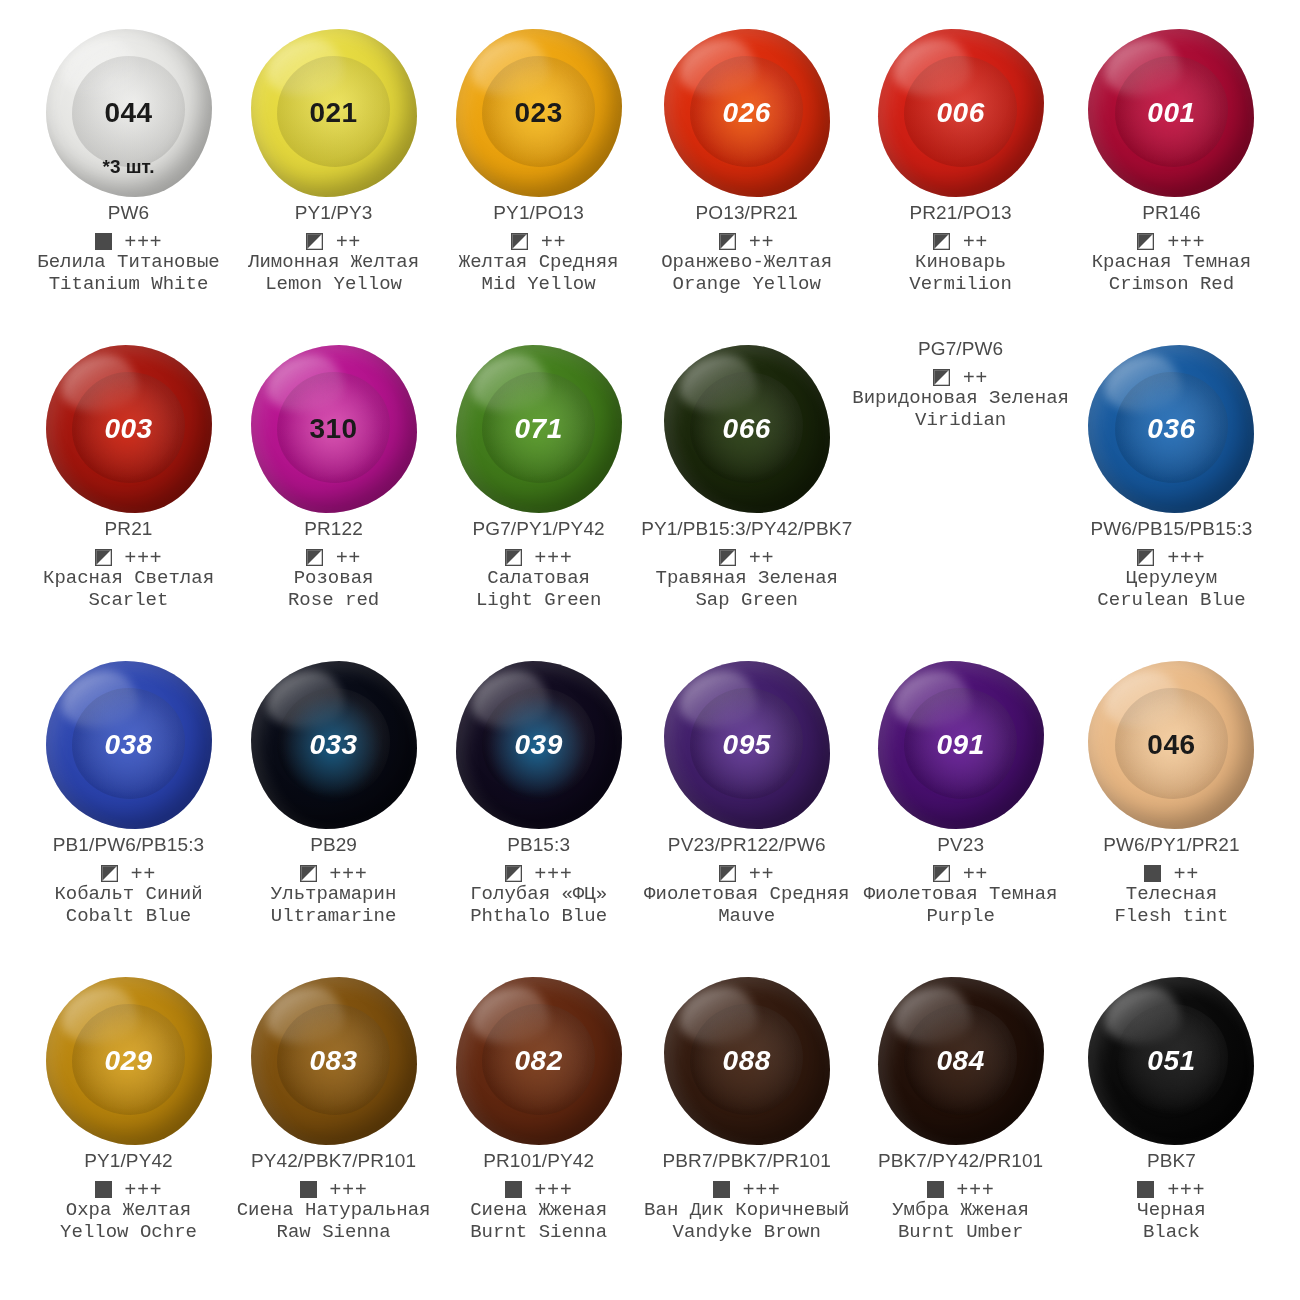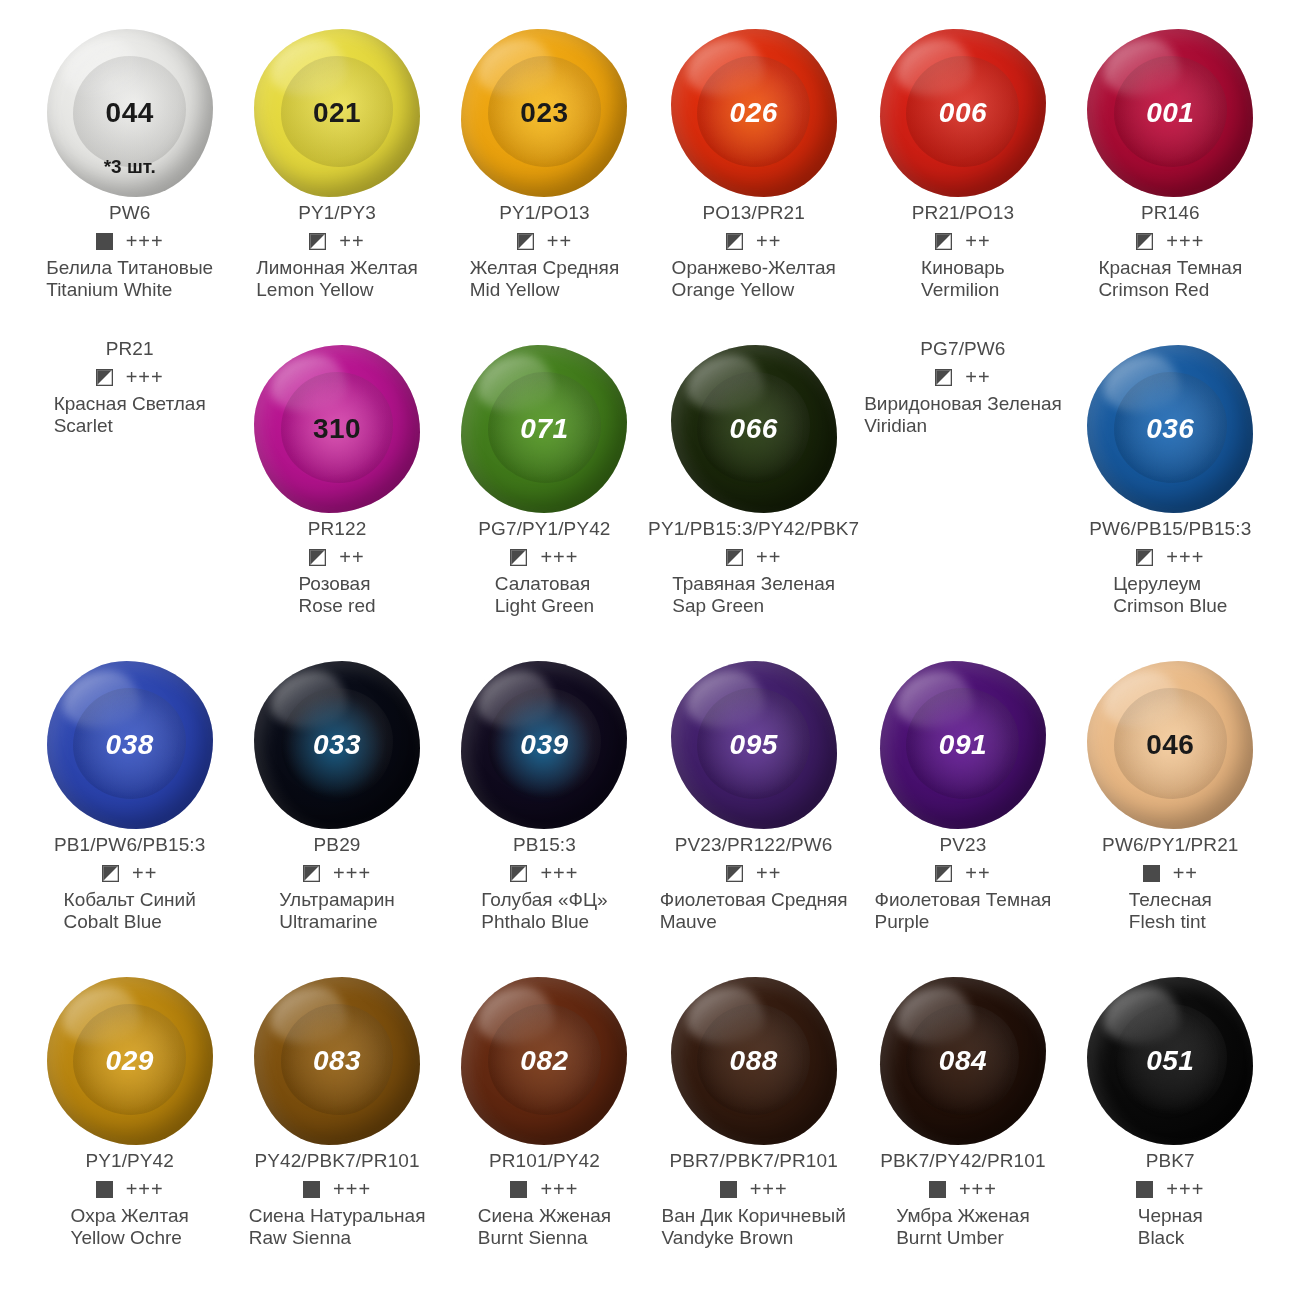--- a/index.html
+++ b/index.html
@@ -144,23 +144,23 @@
     display: block;
   }
   .lightfast {
     font-size: 20px;
     color: #4a4a4a;
     line-height: 1;
     letter-spacing: 1px;
   }
 
   .name-block {
-    margin-top: 6px;
-    text-align: left;
+    text-align: center;
     line-height: 1.17;
+    font-family: Liberation Mono, monospace;
   }
   .name-ru, .name-en {
     font-size: 19px;
     color: #4a4a4a;
     white-space: nowrap;
   }
 </style>
 </head>
 <body>
 
@@ -282,20 +282,25 @@
           </svg>
         </span>
         <span class="lightfast">+++</span>
       </div>
       <div class="name-block">
         <div class="name-ru">Красная Темная</div>
         <div class="name-en">Crimson Red</div>
       </div>
     </div>
     <div class="swatch-cell">
+      <div class="blob-wrap">
+        <div class="blob v1" style="background: radial-gradient(ellipse at 38% 32%, #b51b12, #8e1008 78%); box-shadow: inset -10px -12px 22px rgba(0,0,0,0.28), inset 8px 8px 18px rgba(255,255,255,0.14);"></div>
+        <div class="blob-core" style="background: radial-gradient(ellipse at 50% 50%, #d92a14 0%, rgba(0,0,0,0) 68%); opacity:0.75;"></div>
+        <div class="blob-number light">003</div>
+      </div>
       <div class="pigment-code">PR21</div>
       <div class="rating-row">
         <span>
           <svg class="opacity-icon" viewBox="0 0 17 17" xmlns="http://www.w3.org/2000/svg">
             <rect x="0.5" y="0.5" width="16" height="16" fill="#ffffff" stroke="#4a4a4a" stroke-width="1.6"></rect>
             <path d="M1.3 1.3 H15.7 L1.3 15.7 Z" fill="#4a4a4a"></path>
           </svg>
         </span>
         <span class="lightfast">+++</span>
       </div>
@@ -394,21 +399,21 @@
         <span>
           <svg class="opacity-icon" viewBox="0 0 17 17" xmlns="http://www.w3.org/2000/svg">
             <rect x="0.5" y="0.5" width="16" height="16" fill="#ffffff" stroke="#4a4a4a" stroke-width="1.6"></rect>
             <path d="M1.3 1.3 H15.7 L1.3 15.7 Z" fill="#4a4a4a"></path>
           </svg>
         </span>
         <span class="lightfast">+++</span>
       </div>
       <div class="name-block">
         <div class="name-ru">Церулеум</div>
-        <div class="name-en">Crimson Blue</div>
+        <div class="name-en">Cerulean Blue</div>
       </div>
     </div>
     <div class="swatch-cell">
       <div class="blob-wrap">
         <div class="blob v1" style="background: radial-gradient(ellipse at 38% 32%, #3550ba, #2339a0 78%); box-shadow: inset -10px -12px 22px rgba(0,0,0,0.28), inset 8px 8px 18px rgba(255,255,255,0.14);"></div>
         <div class="blob-core" style="background: radial-gradient(ellipse at 50% 50%, #4460c9 0%, rgba(0,0,0,0) 68%); opacity:0.75;"></div>
         <div class="blob-number light">038</div>
       </div>
       <div class="pigment-code">PB1/PW6/PB15:3</div>
       <div class="rating-row">

